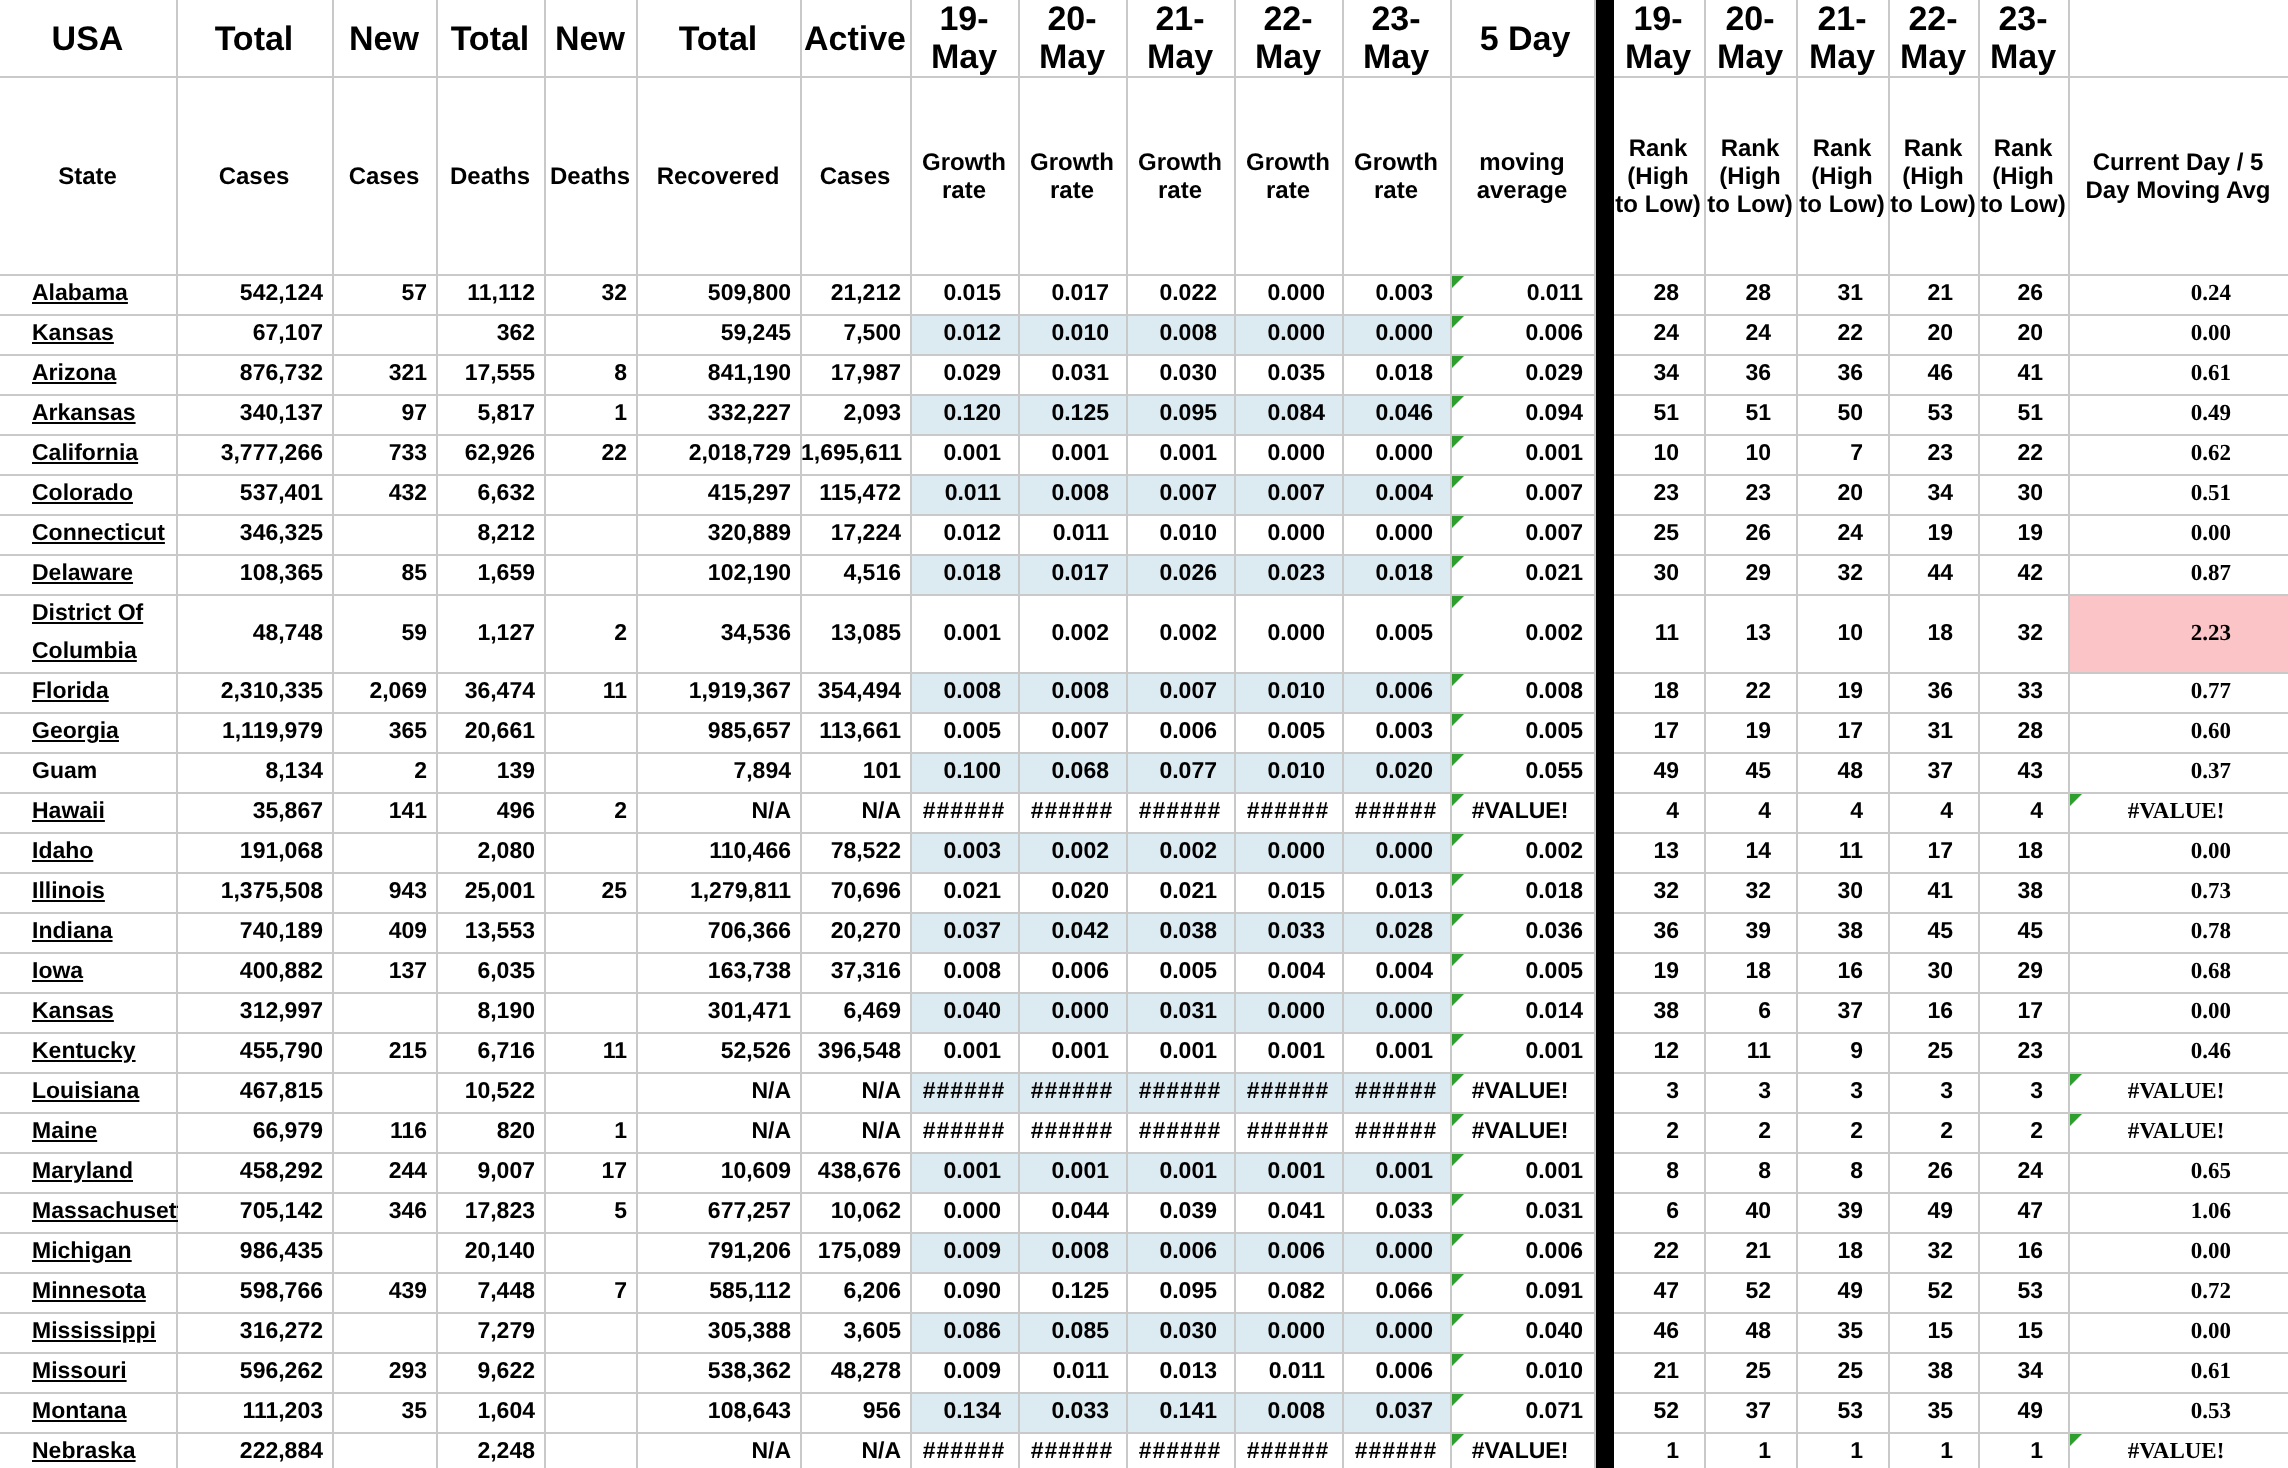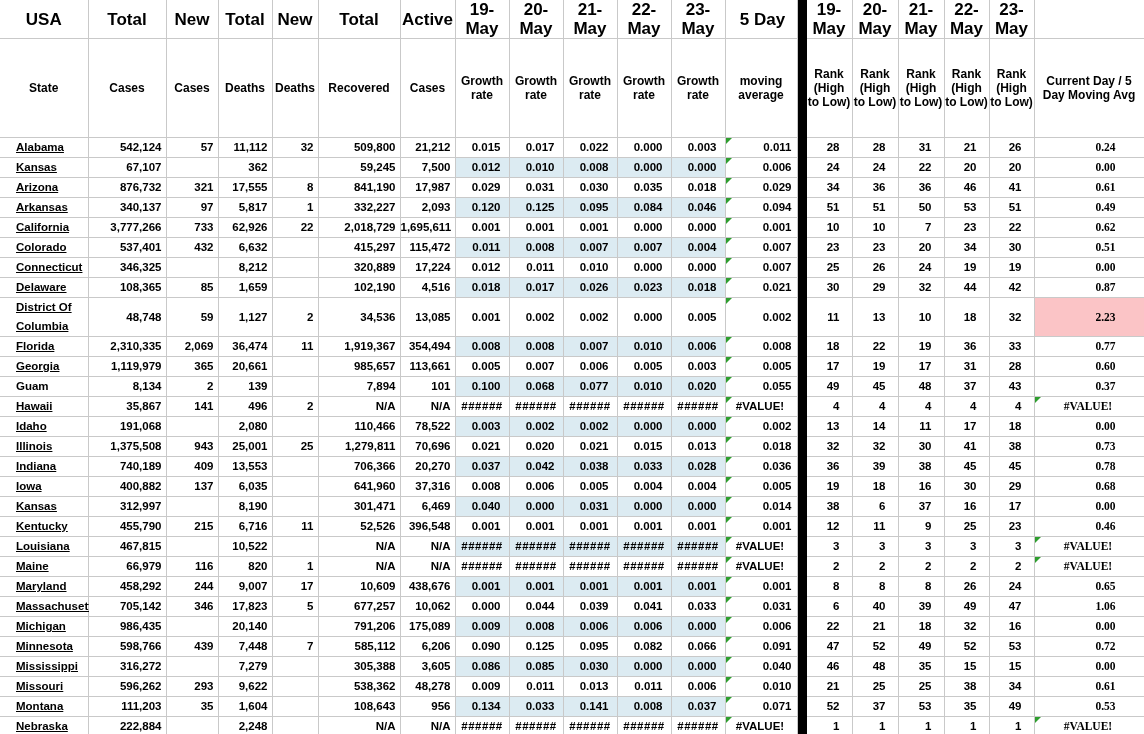--- a/index.html
+++ b/index.html
@@ -464,21 +464,21 @@
           <td class="rank">45</td>
           <td class="rank">45</td>
           <td class="current">0.78</td>
         </tr>
         <tr>
           <td class="state linked">Iowa</td>
           <td class="num">400,882</td>
           <td class="num">137</td>
           <td class="num">6,035</td>
           <td class="num"></td>
-          <td class="num">641,960</td>
+          <td class="num">163,738</td>
           <td class="num">37,316</td>
           <td class="growth">0.008</td>
           <td class="growth">0.006</td>
           <td class="growth">0.005</td>
           <td class="growth">0.004</td>
           <td class="growth">0.004</td>
           <td class="mavg">0.005<span class="tri"></span></td>
           <td class="div"></td>
           <td class="rank">19</td>
           <td class="rank">18</td>

